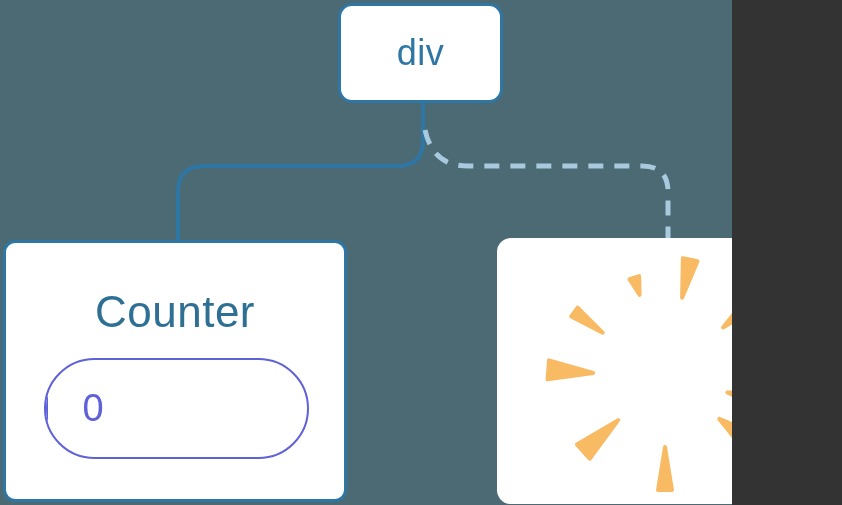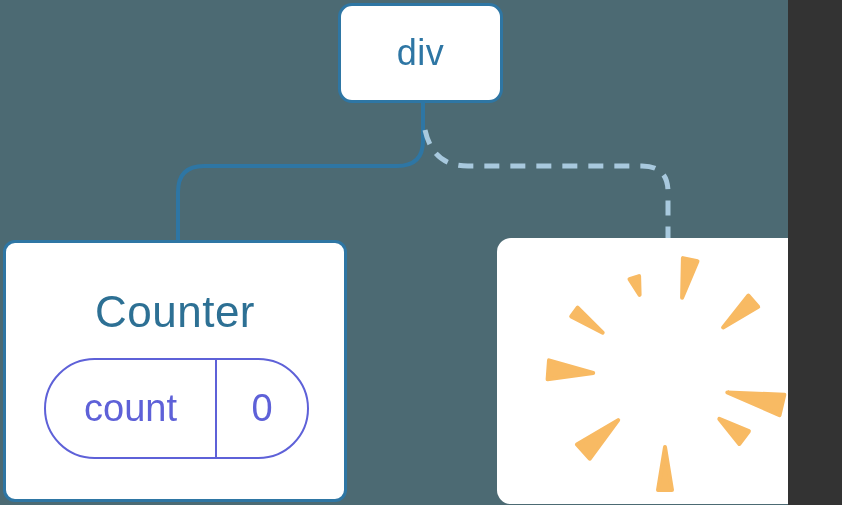--- a/index.html
+++ b/index.html
@@ -2,21 +2,21 @@
 <html style="--background: #4c6a73; --card-background: #ffffff; --node-border: #2e76a4; --node-text: #2e76a4; --counter-title: #2d7094; --state-accent: #5e61d8; --connector-solid: #2e76a4; --connector-dashed: #a8c9de; --poof-orange: #f8ba63;"><head>
 <meta charset="utf-8">
 <style>
   html, body {
     margin: 0;
     padding: 0;
     background: #333;
   }
   .stage {
     position: relative;
-    width: 788px;
+    width: 732px;
     height: 505px;
     background: var(--background, #4c6a73);
     overflow: hidden;
     font-family: "Liberation Sans", sans-serif;
   }
   svg.connectors {
     position: absolute;
     left: 0;
     top: 0;
     width: 842px;
@@ -123,21 +123,20 @@
     <path class="connector-dashed" d="M 425 130 C 430 152 442 166 468 166 L 642 166 Q 668 166 668 192 L 668 238"></path>
   </svg>
 
   <div class="node-div">
     <span>div</span>
   </div>
 
   <div class="card-counter">
     <div class="counter-title">Counter</div>
     <div class="state-badge">
-      <div class="state-name">count</div>
       <div class="state-value">0</div>
     </div>
   </div>
 
   <div class="card-poof">
     <svg class="poof-rays" viewBox="0 0 343 266" width="343" height="266">
       <polygon points="142.6,56.8 142.1,38.1 132.5,41.1"></polygon>
       <polygon points="185.1,59.8 200.5,23.3 185.9,20.1"></polygon>
       <polygon points="226.1,89.5 261.2,68.9 251.4,57.5"></polygon>
       <polygon points="105.7,94.7 80.6,69.7 74.2,78.5"></polygon>

